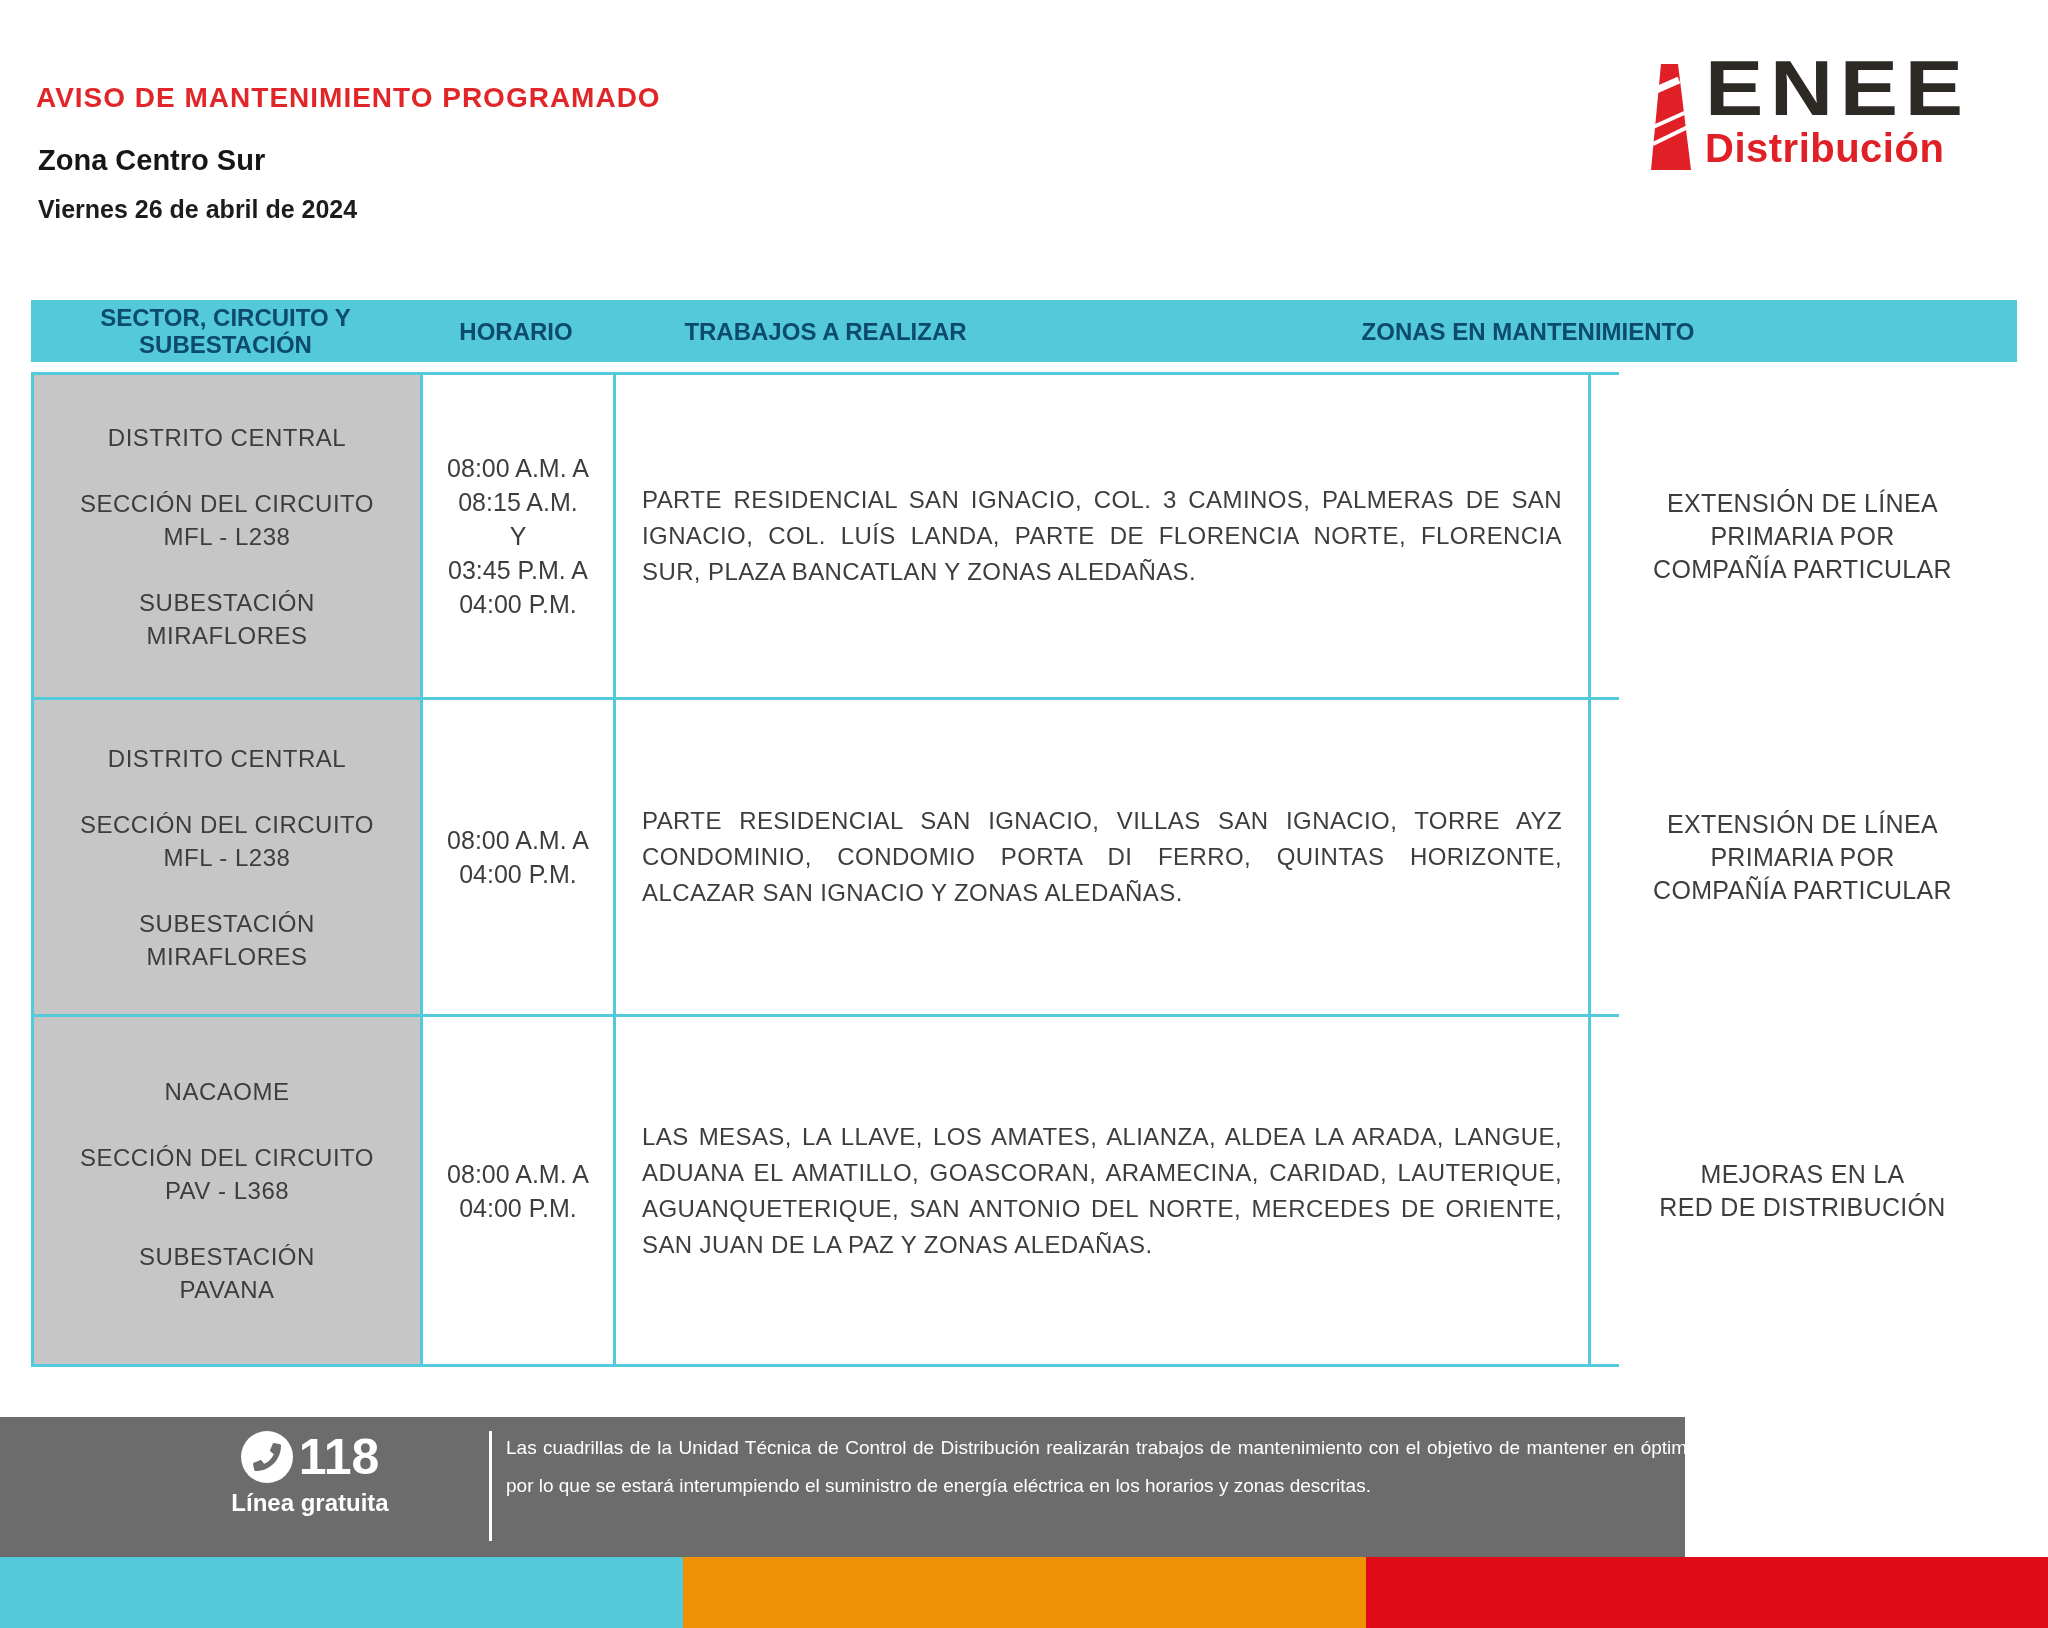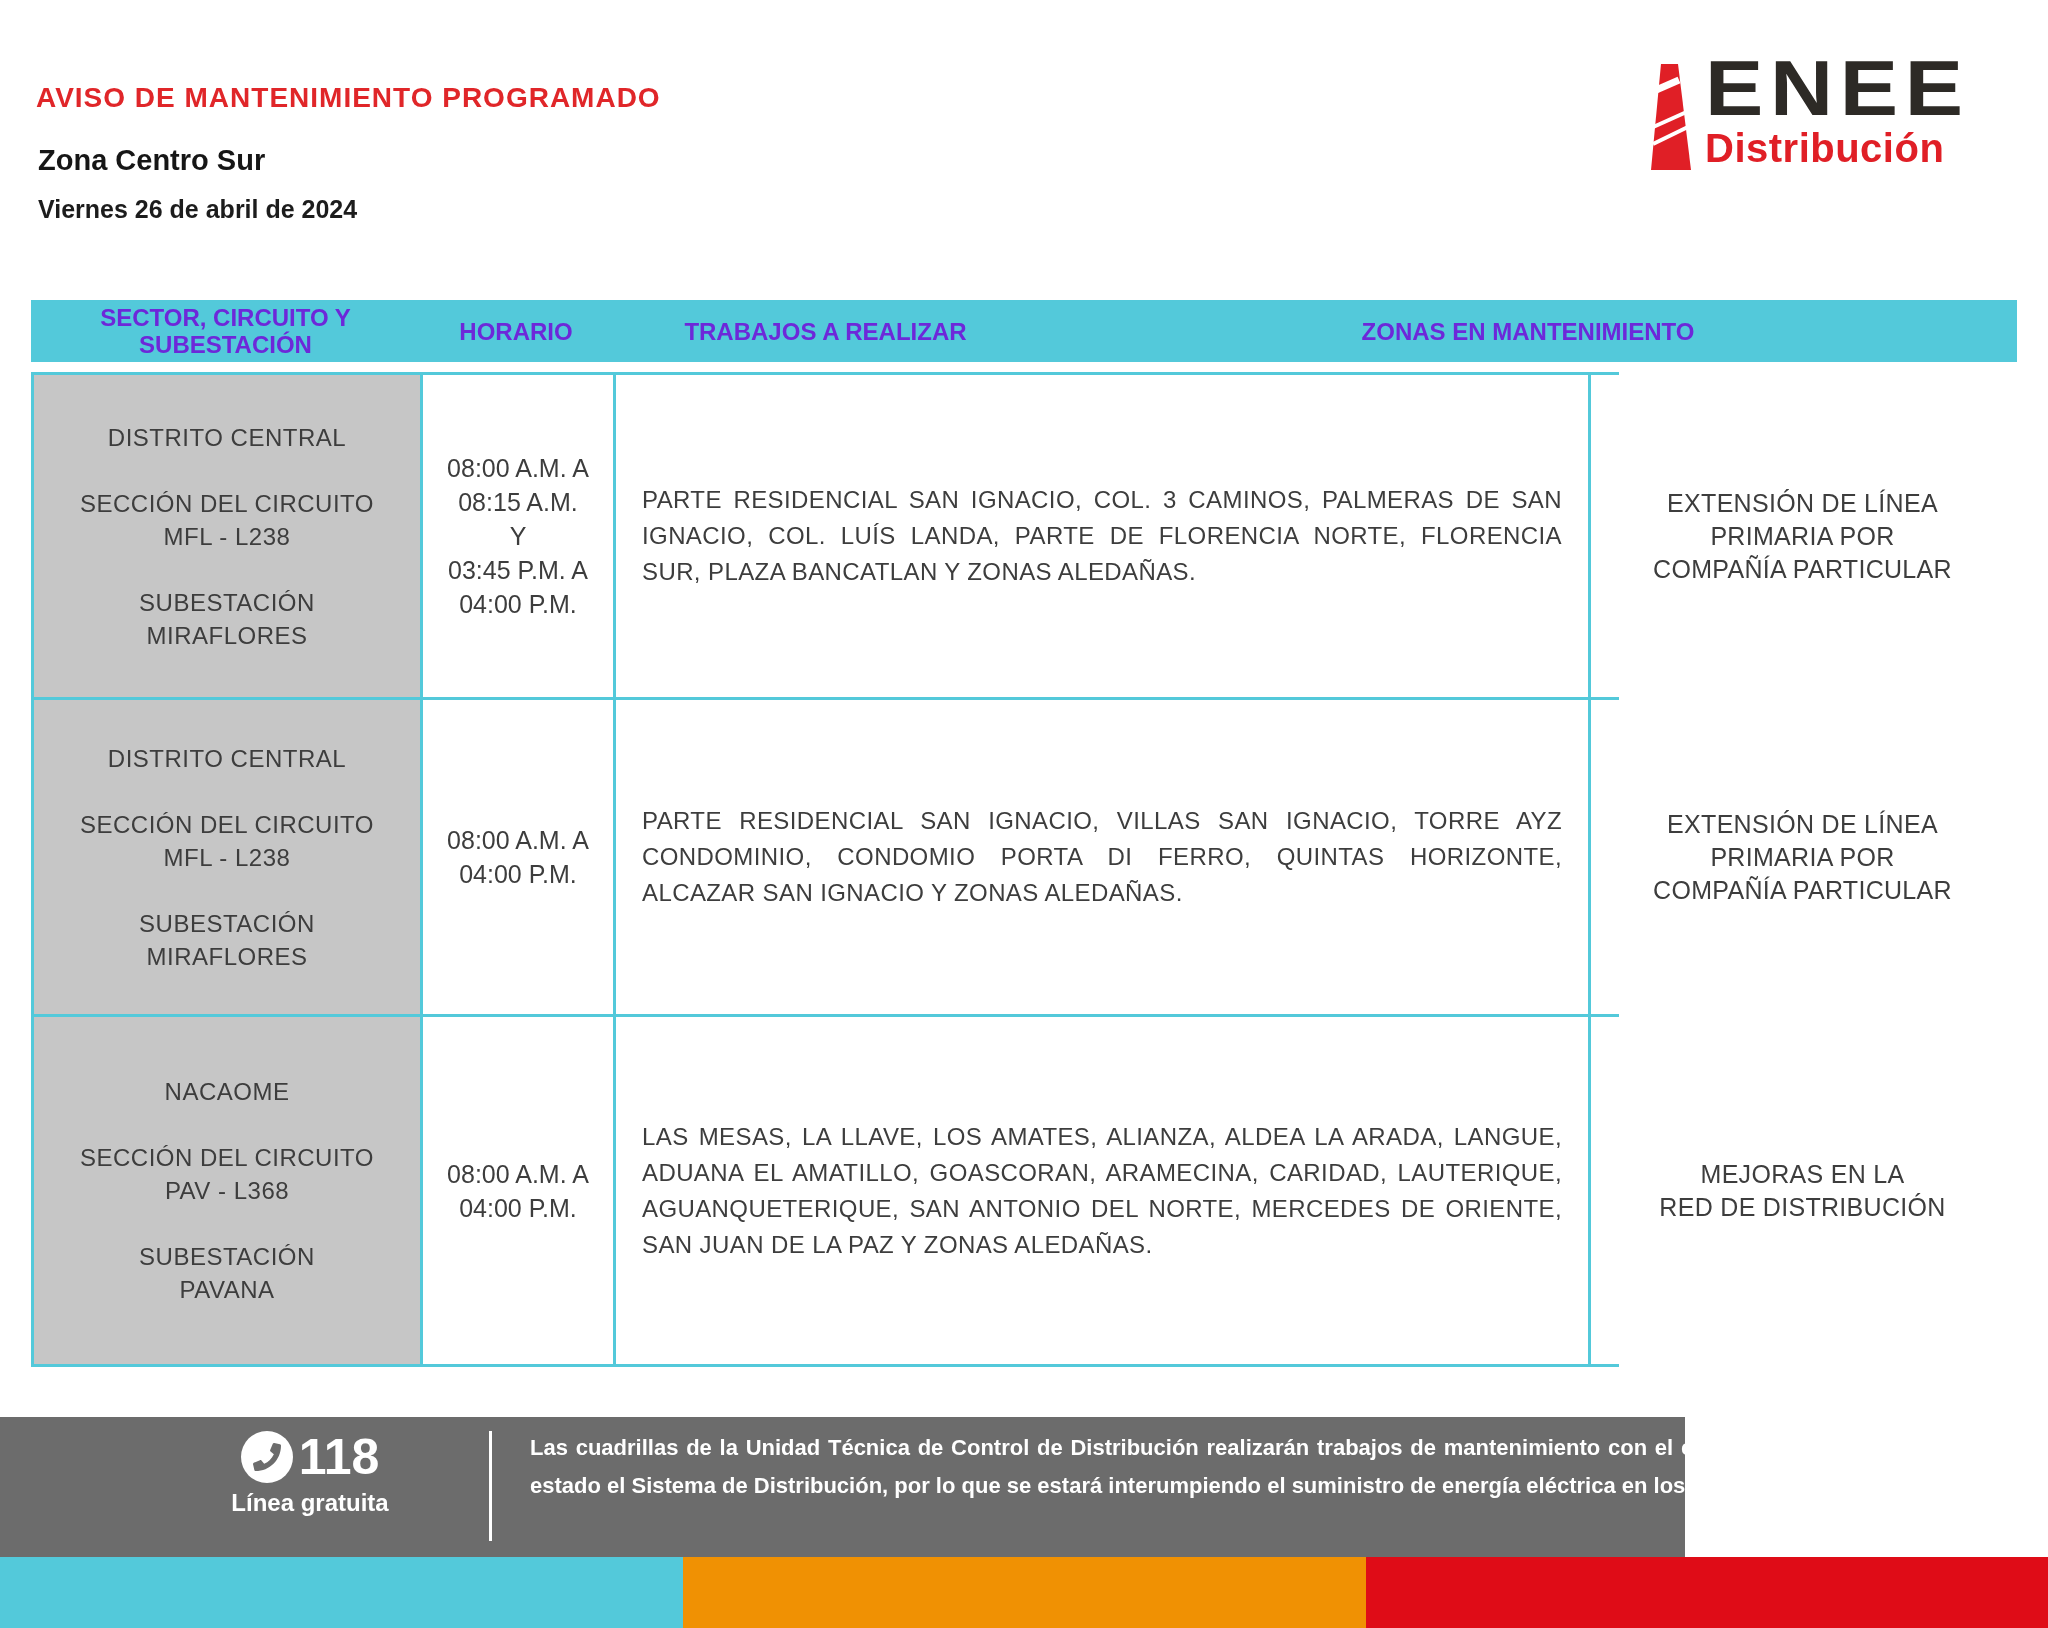--- a/index.html
+++ b/index.html
@@ -34,21 +34,21 @@
     font-size:40px; font-weight:bold; margin-top:2px;
     color:var(--logo-red,#E01F26); letter-spacing:0.5px;
   }
   
   .thead {
     position:absolute; left:31px; top:300px; width:1986px; height:62px;
     background:var(--accent-cyan,#53C9DA); display:flex; align-items:center;
   }
   .th {
     display:flex; align-items:center; justify-content:center; height:100%;
-    color:#6d28d9; font-weight:bold; font-size:24px; text-align:center; line-height:27px;
+    color:#0c4a6e; font-weight:bold; font-size:24px; text-align:center; line-height:27px;
   }
   .th-sector   { width:389px; }
   .th-sector span { display:block; max-width:270px; }
   .th-horario  { width:192px; }
   .th-zonas    { width:978px; }
   .th-trabajos { width:427px; }
   
   .grid {
     position:absolute; left:31px; top:372px; width:1588px; height:995px;
     display:grid; box-sizing:border-box;
@@ -81,22 +81,22 @@
   .phone-circle {
     width:52px; height:52px; border-radius:50%; background:#ffffff;
     display:flex; align-items:center; justify-content:center; margin-right:6px;
   }
   .phone-number { font-size:50px; font-weight:bold; line-height:52px; }
   .phone-label { font-size:24px; font-weight:bold; margin-top:6px; }
   .footer-divider {
     position:absolute; left:489px; top:14px; width:3px; height:110px; background:#ffffff;
   }
   .footer-message {
-    position:absolute; left:530px; top:12px; width:1490px;
-    font-size:22px; font-weight:bold; line-height:38px; text-align:justify;
+    position:absolute; left:506px; top:12px; width:1490px;
+    font-size:19px; font-weight:normal; line-height:38px; text-align:justify;
   }
   
   .strip { position:absolute; left:0; top:1557px; width:2048px; height:71px; display:flex; }
   .strip-cyan   { width:683px; background:var(--accent-cyan,#53C9DA); }
   .strip-orange { width:683px; background:var(--accent-orange,#F09103); }
   .strip-red    { width:682px; background:var(--accent-red,#DF0C17); }
 </style>
 </head>
 <body>
 

